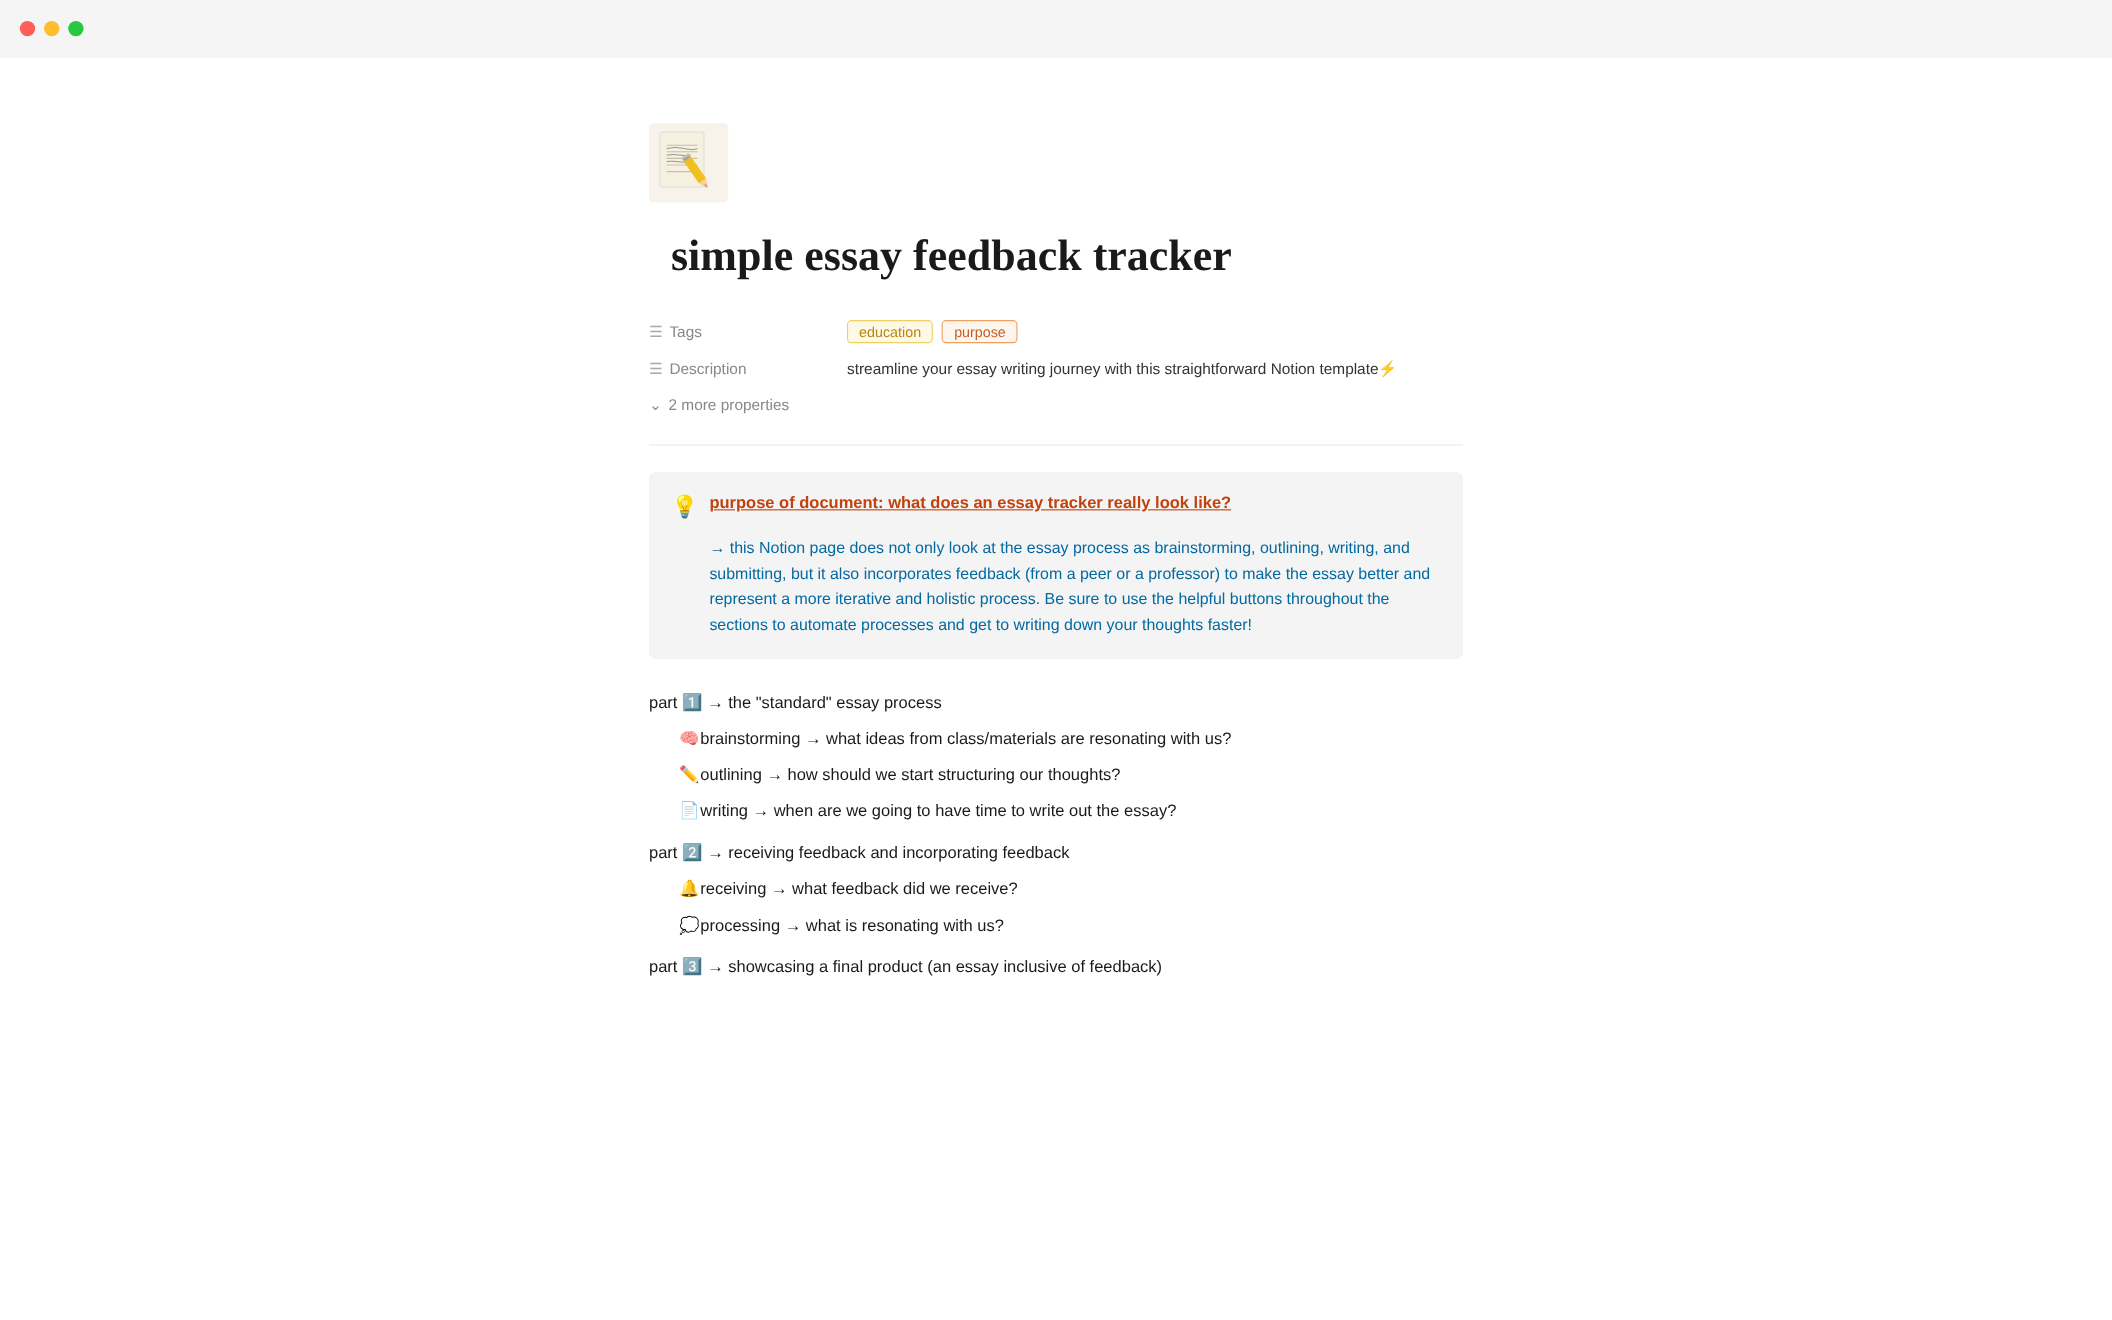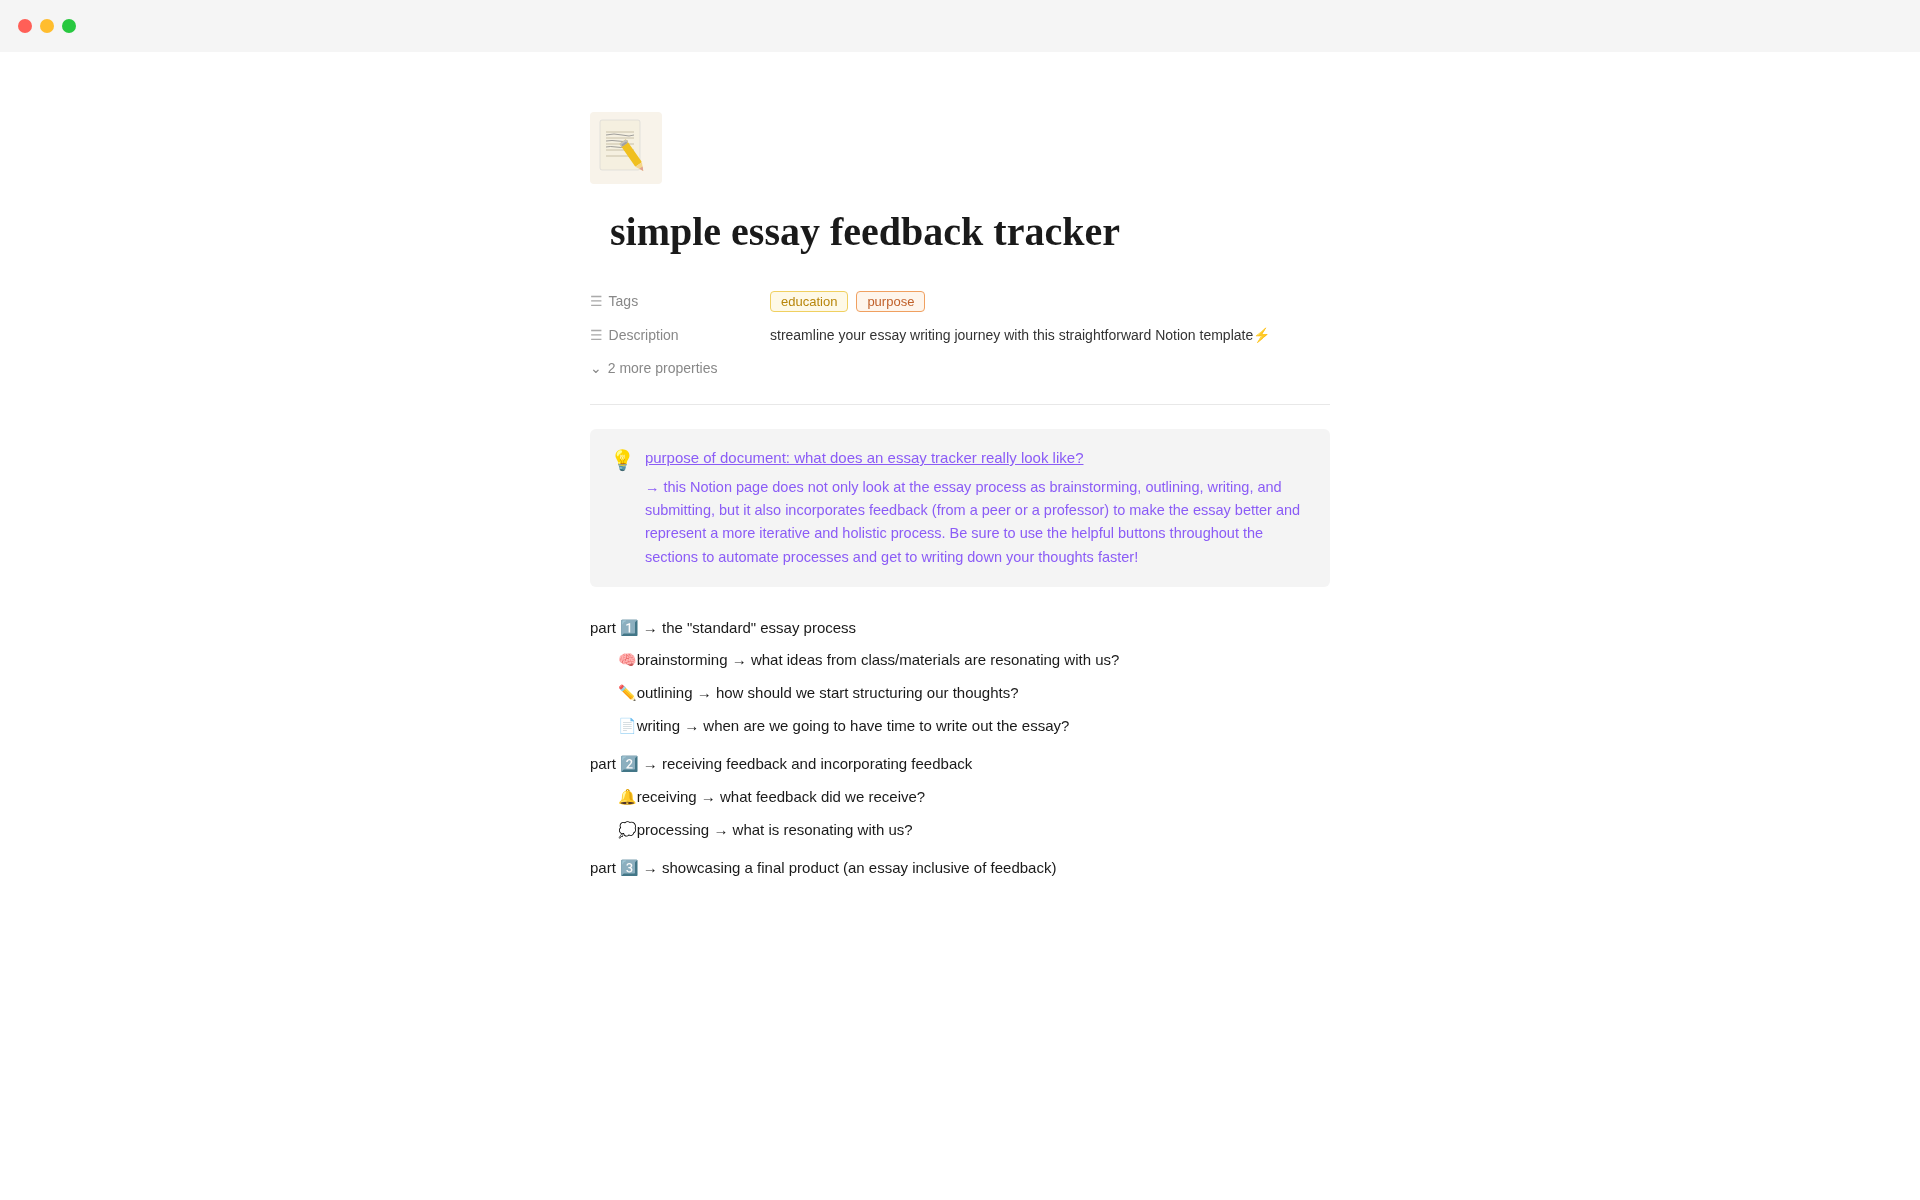--- a/index.html
+++ b/index.html
@@ -144,29 +144,29 @@
     .callout-icon {
       font-size: 20px;
       flex-shrink: 0;
       margin-top: 1px;
     }
     .callout-content {
       flex: 1;
     }
     .callout-title {
       font-size: 15px;
-      font-weight: 400;
-      color: #8b5cf6;
+      font-weight: 700;
+      color: #c2410c;
       text-decoration: underline;
-      margin-bottom: 8px;
+      margin-bottom: 20px;
       line-height: 1.4;
     }
     .callout-body {
       font-size: 14.5px;
-      color: #8b5cf6;
+      color: #0369a1;
       line-height: 1.6;
     }
 
     
     .body-content {
       font-size: 15px;
       line-height: 1.7;
       color: #1a1a1a;
     }
     .body-content p {

